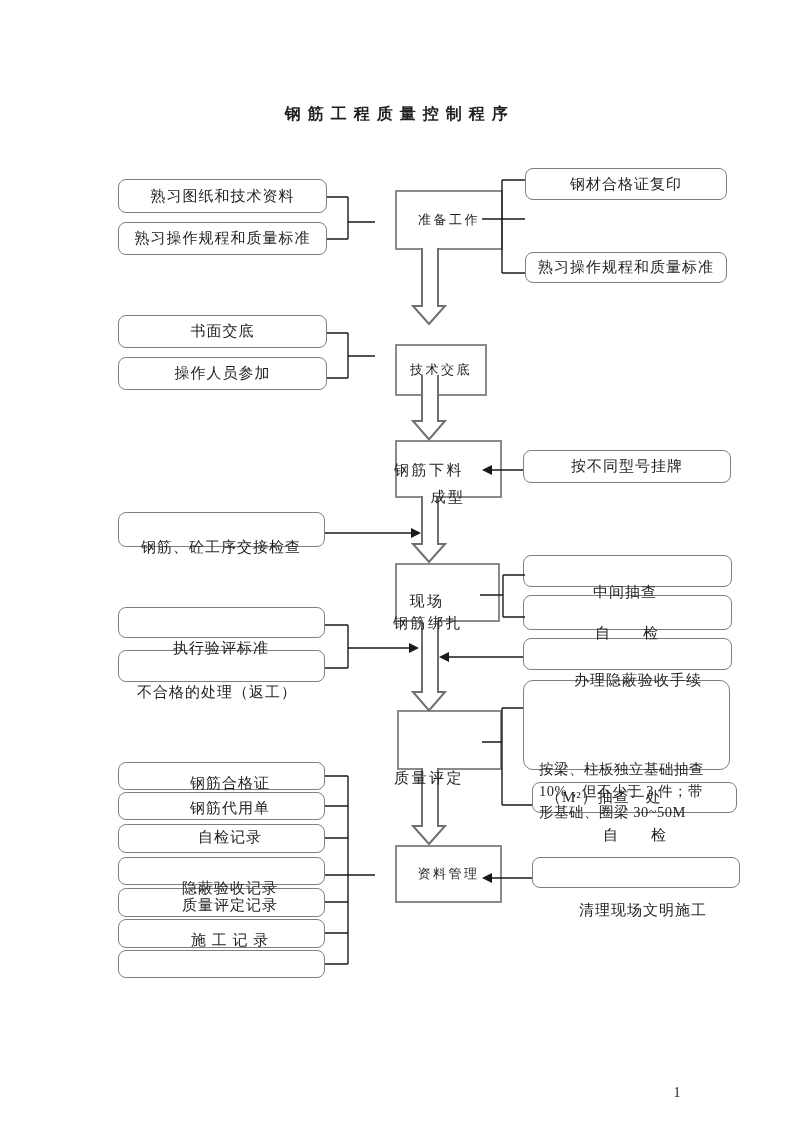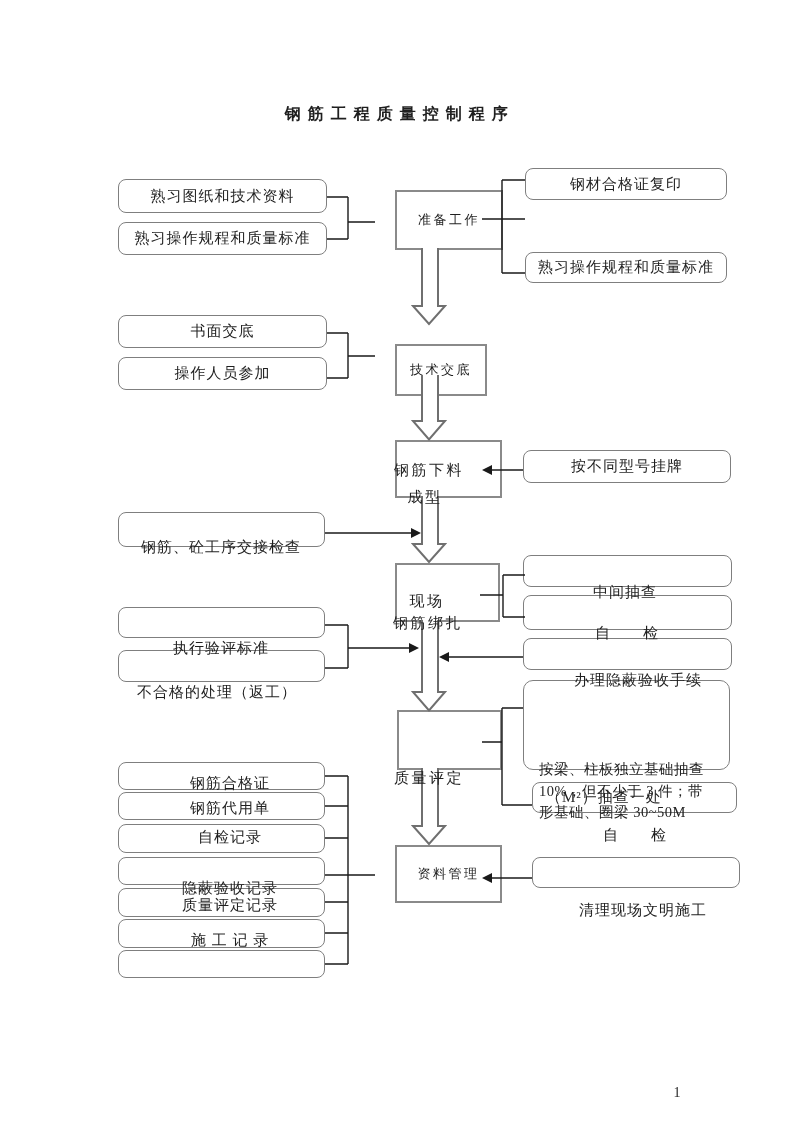--- a/index.html
+++ b/index.html
@@ -102,21 +102,21 @@
     <g fill="#ffffff" stroke="#6f6f6f" stroke-width="2">
       <path d="M422 248 V306 H413 L429 324 L445 306 H438 V248"></path>
       <path d="M422 375 V421 H413 L429 439.5 L445 421 H438 V375"></path>
       <path d="M422 496 V544 H413 L429 562 L445 544 H438 V496"></path>
       <path d="M422 620 V692 H413 L429 710.5 L445 692 H438 V620"></path>
       <path d="M422 768 V826 H413 L429 844 L445 826 H438 V768"></path>
     </g>
   </svg>
 
   <div class="cap" style="left:429px;top:470px;letter-spacing:2.5px">钢筋下料</div>
-  <div class="cap" style="left:425px;top:497px;letter-spacing:2.5px">成型</div>
+  <div class="cap" style="left:448px;top:497px;letter-spacing:2.5px">成型</div>
   <div class="cap" style="left:427px;top:601px;letter-spacing:2.5px">现场</div>
   <div class="cap" style="left:428px;top:623px;letter-spacing:2.5px">钢筋绑扎</div>
   <div class="cap" style="left:429px;top:778px;letter-spacing:2.5px">质量评定</div>
 
   <div class="cap" style="left:221px;top:547px">钢筋、砼工序交接检查</div>
   <div class="cap" style="left:221px;top:648px">执行验评标准</div>
   <div class="cap" style="left:217px;top:692px">不合格的处理（返工）</div>
 
   <div class="cap" style="left:230px;top:783px">钢筋合格证</div>
   <div class="cap" style="left:230px;top:808px">钢筋代用单</div>

